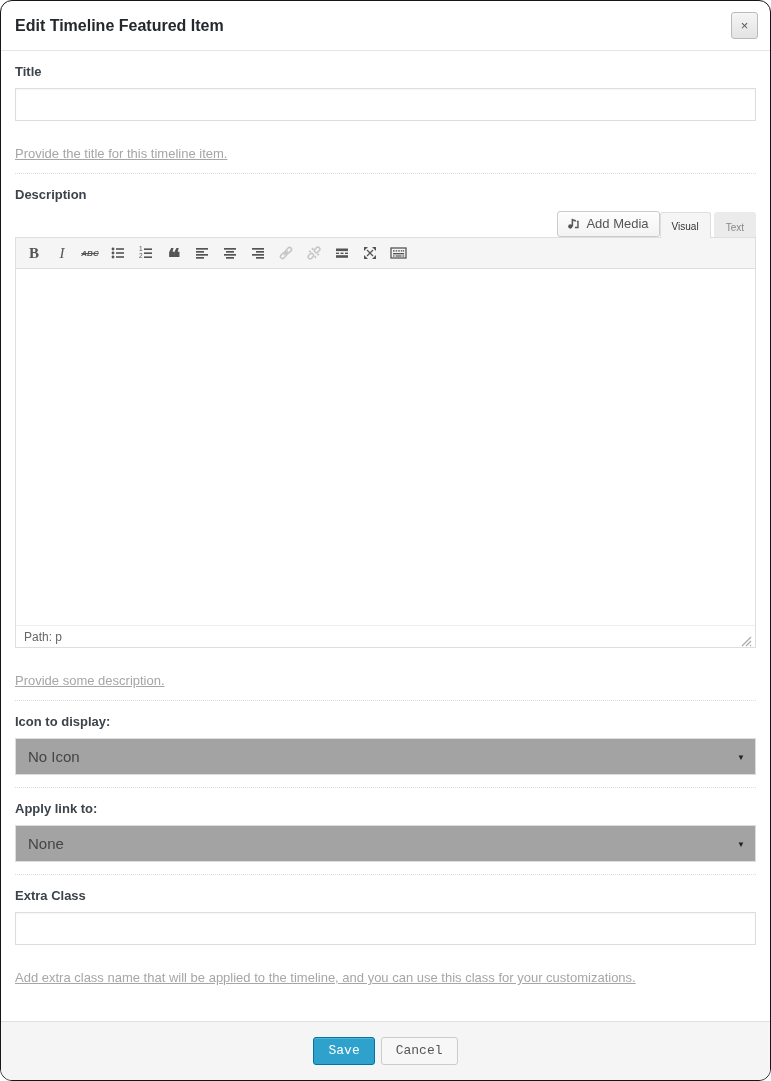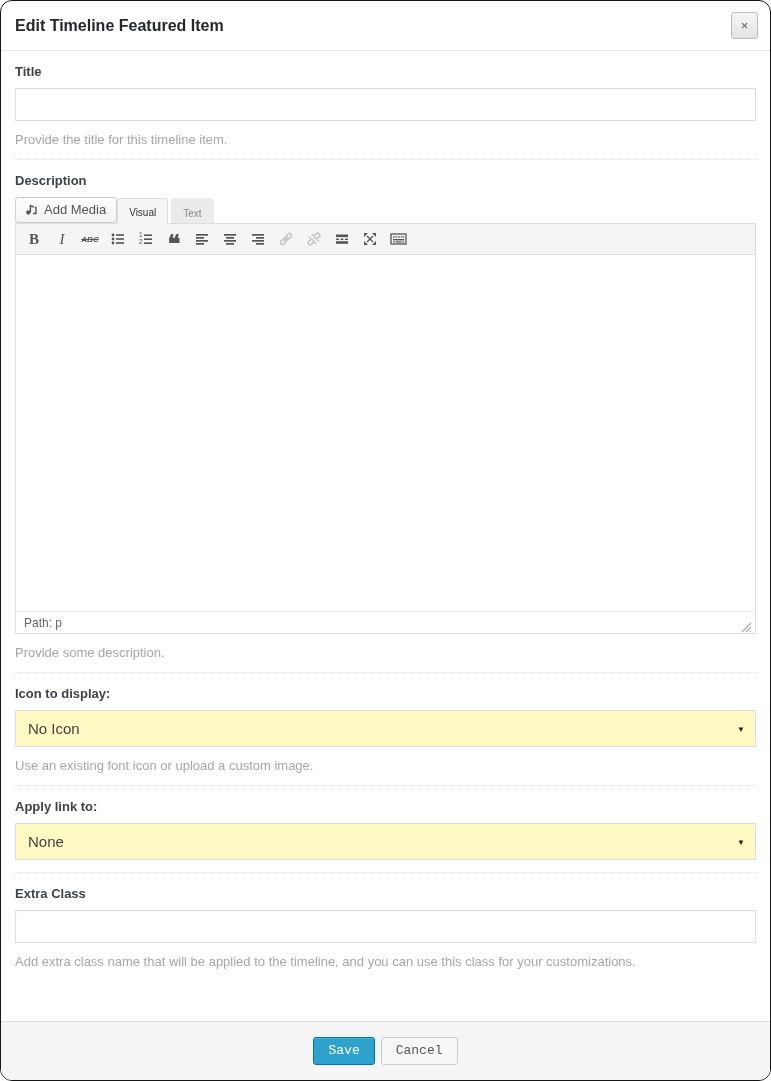--- a/index.html
+++ b/index.html
@@ -39,24 +39,24 @@
   .field-group.last { border-bottom: none; }
   .field-label { font-size: 13px; font-weight: bold; color: #3c434a; display: block; margin-bottom: 9px; }
   .text-input {
     width: 100%; height: 33px;
     border: 1px solid #ddd; border-radius: 0;
     background: #fff; padding: 0 8px;
     font-family: "Liberation Sans", sans-serif; font-size: 14px; color: #333;
     box-shadow: inset 0 1px 2px rgba(0,0,0,.04);
     outline: none;
   }
-  .help-text { margin-top: 11px; font-size: 13px; color: #a6a6a6; }
-
-  
-  .media-tabs-row { display: flex; justify-content: flex-start; align-items: flex-end; margin-top: 3px; }
+  .help-text { margin-top: 25px; font-size: 13px; color: #a6a6a6; text-decoration: underline; }
+
+  
+  .media-tabs-row { display: flex; justify-content: flex-end; align-items: flex-end; margin-top: 3px; }
   .add-media-btn {
     display: inline-flex; align-items: center; gap: 5px;
     padding: 4px 10px 5px 8px;
     background: linear-gradient(#fdfdfd, #f3f3f3);
     border: 1px solid #ccc; border-radius: 3px;
     font-size: 13px; color: #555; cursor: pointer;
   }
   .editor-tabs { display: flex; gap: 3px; }
   .editor-tab {
     padding: 8px 11px 4px; font-size: 10px;
@@ -90,21 +90,21 @@
   .editor-statusbar {
     height: 22px; border-top: 1px solid #eee;
     display: flex; align-items: center; justify-content: space-between;
     padding: 0 3px 0 8px; font-size: 12px; color: #666; gap: 30px;
   }
   .resize-grip { width: 14px; height: 14px; cursor: nwse-resize; align-self: flex-end; }
 
   
   .select-box {
     position: relative; width: 100%; height: 37px;
-    border: 1px solid #ddd; background: #fef9c3;
+    border: 1px solid #ddd; background: #a3a3a3;
     display: flex; align-items: center;
     padding: 0 30px 0 12px;
     font-size: 15px; color: #444; cursor: pointer;
   }
   .select-arrow {
     position: absolute; right: 10px; top: 50%;
     transform: translateY(-50%);
     font-size: 8px; color: #222;
   }
 
@@ -294,21 +294,20 @@
 
       <div class="help-text">Provide some description.</div>
     </div>
 
     <div class="field-group">
       <label class="field-label">Icon to display:</label>
       <div class="select-box">
         <span>No Icon</span>
         <span class="select-arrow">▼</span>
       </div>
-      <div class="help-text">Use an existing font icon or upload a custom image.</div>
     </div>
 
     <div class="field-group">
       <label class="field-label">Apply link to:</label>
       <div class="select-box">
         <span>None</span>
         <span class="select-arrow">▼</span>
       </div>
     </div>
 

